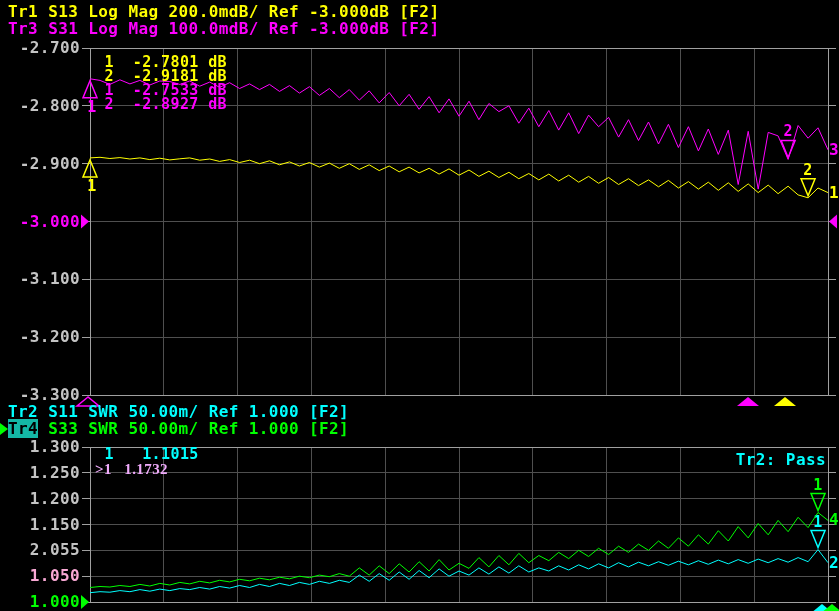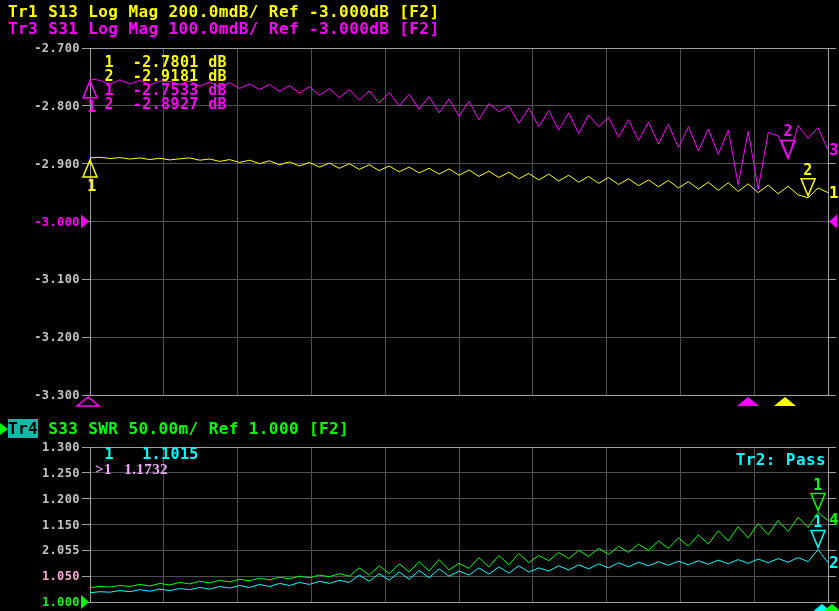--- a/index.html
+++ b/index.html
@@ -8,21 +8,21 @@
     font-family:"DejaVu Sans Mono","Liberation Mono",monospace;
     font-weight:bold;letter-spacing:0.4px;
   }
   .hdr{position:absolute;left:8px;font-size:16px;line-height:16px;white-space:pre;}
   .hdr .arrow{
     display:none;position:absolute;left:-8px;top:2px;width:0;height:0;
     border-top:6px solid transparent;border-bottom:6px solid transparent;
     border-left:8px solid #00ff00;
   }
   .hdr .tr.active{background:#14b8a6;color:#000;}
-  .ticklbl{position:absolute;left:8px;width:72px;text-align:right;font-size:12px;line-height:18px;height:18px;}
+  .ticklbl{position:absolute;left:8px;width:72px;text-align:right;font-size:16px;line-height:18px;height:18px;}
   .readout{position:absolute;left:95px;white-space:pre;font-size:15px;line-height:14px;}
   .edgelbl{position:absolute;left:829px;font-size:16px;line-height:18px;}
   .passlbl{position:absolute;left:636px;top:450px;width:190px;text-align:right;font-size:16px;}
   #gfx{position:absolute;left:0;top:0;}
 </style>
 </head>
 <body>
 
 <div id="screen">
 
@@ -106,20 +106,21 @@
       <text x="818.0270270270271" y="526.5583333333334" fill="#00ffff" text-anchor="middle" font-size="15" font-weight="bold" font-family="DejaVu Sans Mono, Liberation Mono, monospace">1</text>
       <polyline points="90.0,587.5 100.0,586.5 109.9,587.0 119.9,585.5 129.9,586.5 139.9,584.4 149.8,586.0 159.8,583.4 169.8,585.0 179.8,582.4 189.7,583.9 199.7,581.3 209.7,582.9 219.6,580.3 229.6,581.9 239.6,579.3 249.6,580.8 259.5,578.2 269.5,579.8 279.5,577.2 289.5,578.8 299.4,576.2 309.4,577.7 319.4,575.1 329.4,576.7 339.3,573.6 349.3,576.2 359.3,567.9 369.2,575.1 379.2,565.8 389.2,573.6 399.2,563.8 409.1,572.0 419.1,561.7 429.1,571.0 439.1,559.6 449.0,570.0 459.0,563.3 469.0,568.4 478.9,557.6 488.9,566.9 498.9,555.5 508.9,564.8 518.8,553.4 528.8,562.7 538.8,555.5 548.8,560.7 558.7,552.4 568.7,558.6 578.7,550.3 588.6,556.5 598.6,548.3 608.6,554.5 618.6,546.2 628.5,552.4 638.5,544.1 648.5,550.3 658.5,541.0 668.4,548.3 678.4,537.9 688.4,546.2 698.4,534.8 708.3,544.1 718.3,530.7 728.3,541.0 738.2,526.6 748.2,537.9 758.2,523.5 768.2,534.8 778.1,520.4 788.1,531.7 798.1,517.3 808.1,527.6 818.0,512.5 828.0,520.4" fill="none" stroke="#00ff00" stroke-width="1" stroke-linejoin="round"></polyline>
       <polygon points="818.0270270270271,510.5133333333333 811.0270270270271,493.5133333333333 825.0270270270271,493.5133333333333" fill="none" stroke="#00ff00" stroke-width="1.5"></polygon>
       <text x="818.0270270270271" y="489.5133333333333" fill="#00ff00" text-anchor="middle" font-size="15" font-weight="bold" font-family="DejaVu Sans Mono, Liberation Mono, monospace">1</text>
       <polygon points="822,604 811,613 833,613" fill="#00ffff"></polygon>
       <polygon points="832,604 821,613 843,613" fill="#00ff00"></polygon>
     </svg>
 
   <div class="hdr" id="hdr0" style="top: 4px; color: rgb(255, 255, 0);"><span class="tr">Tr1</span><span class="rest"> S13 Log Mag 200.0mdB/ Ref -3.000dB [F2]</span></div>
   <div class="hdr" id="hdr1" style="top: 21px; color: rgb(255, 0, 255);"><span class="tr">Tr3</span><span class="rest"> S31 Log Mag 100.0mdB/ Ref -3.000dB [F2]</span></div>
+  <div class="hdr" id="hdr2" style="top: 404px; color: rgb(0, 255, 255);"><span class="tr">Tr2</span><span class="rest"> S11 SWR 50.00m/ Ref 1.000 [F2]</span></div>
   <div class="hdr" id="hdr3" style="top: 421px; color: rgb(0, 255, 0);"><span class="arrow" style="display: inline-block;"></span><span class="tr active">Tr4</span><span class="rest"> S33 SWR 50.00m/ Ref 1.000 [F2]</span></div>
 
   <div class="passlbl" style="color: rgb(0, 255, 255);">Tr2: Pass</div>
 
 <div class="ticklbl" style="top: 39px; color: rgb(196, 196, 196);">-2.700</div>
     <div class="ticklbl" style="top: 96.8333px; color: rgb(196, 196, 196);">-2.800</div>
     <div class="ticklbl" style="top: 154.667px; color: rgb(196, 196, 196);">-2.900</div>
     <div class="ticklbl" style="top: 212.5px; color: rgb(255, 0, 255);">-3.000</div>
     <div class="ticklbl" style="top: 270.333px; color: rgb(196, 196, 196);">-3.100</div>
     <div class="ticklbl" style="top: 328.167px; color: rgb(196, 196, 196);">-3.200</div>

